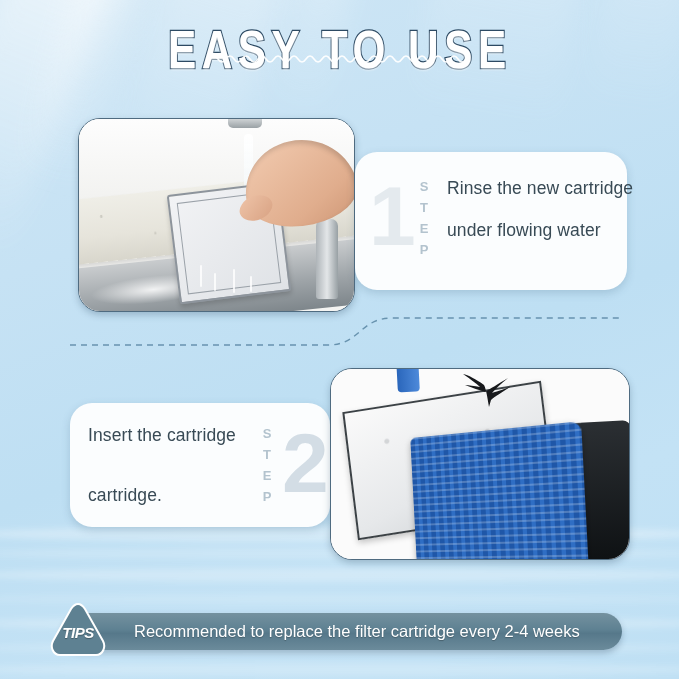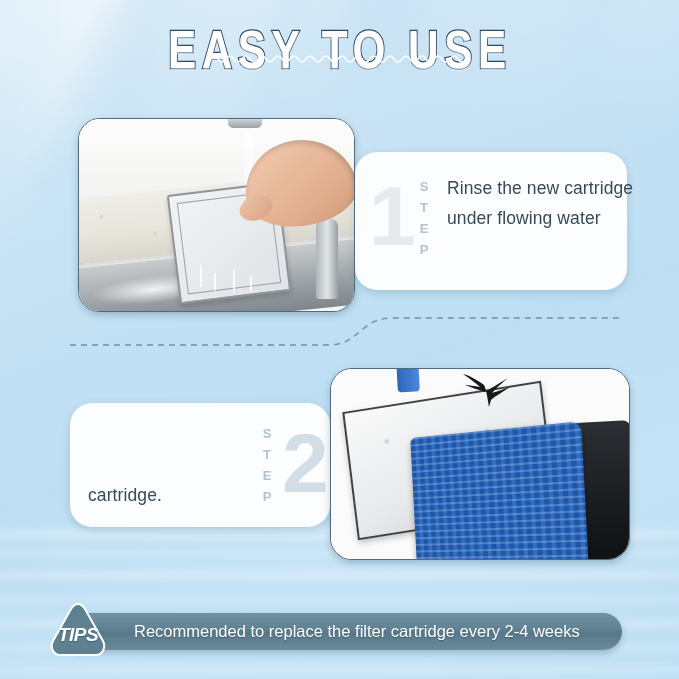--- a/index.html
+++ b/index.html
@@ -167,21 +167,21 @@
     top: 601px;
     width: 62px;
     height: 58px;
   }
   .tips-badge-label {
     position: absolute;
     left: 0; right: 0;
     top: 23px;
     text-align: center;
     color: #ffffff;
-    font-size: 19px;
+    font-size: 15px;
     font-weight: bold;
     font-style: italic;
     letter-spacing: -0.5px;
     text-shadow: 0 1px 1px rgba(0,0,0,0.3);
   }
 
   
   .p1 { position:absolute; inset:0; background:#f4f4f2; }
   .p1-wall { position:absolute; left:0; top:0; width:100%; height:42%; background:linear-gradient(to bottom,#fdfdfd,#f2f2f0); }
   .p1-counter {
@@ -360,24 +360,25 @@
   </div>
 
   <div class="text-card one">
     <div class="step-num" style="left:14px; top:22px;">1</div>
     <div class="step-word" style="left:62px; top:24px;">S</div>
     <div class="step-word" style="left:62px; top:45px;">T</div>
     <div class="step-word" style="left:62px; top:66px;">E</div>
     <div class="step-word" style="left:62px; top:87px;">P</div>
 
     <div class="step-line" style="left:92px; top:26px;">Rinse the new cartridge</div>
-    <div class="step-line" style="left:92px; top:56px;">under flowing water</div>
+    <div class="step-line" style="left:92px; top:68px;">under flowing water</div>
   </div>
 
   <div class="text-card two">
+    <div class="step-line" style="left:18px; top:22px;">Insert the cartridge</div>
     <div class="step-line" style="left:18px; top:82px;">cartridge.</div>
 
     <div class="step-word" style="left:190px; top:20px;">S</div>
     <div class="step-word" style="left:190px; top:41px;">T</div>
     <div class="step-word" style="left:190px; top:62px;">E</div>
     <div class="step-word" style="left:190px; top:83px;">P</div>
 
     <div class="step-num two" style="left:212px; top:18px;">2</div>
   </div>
 

